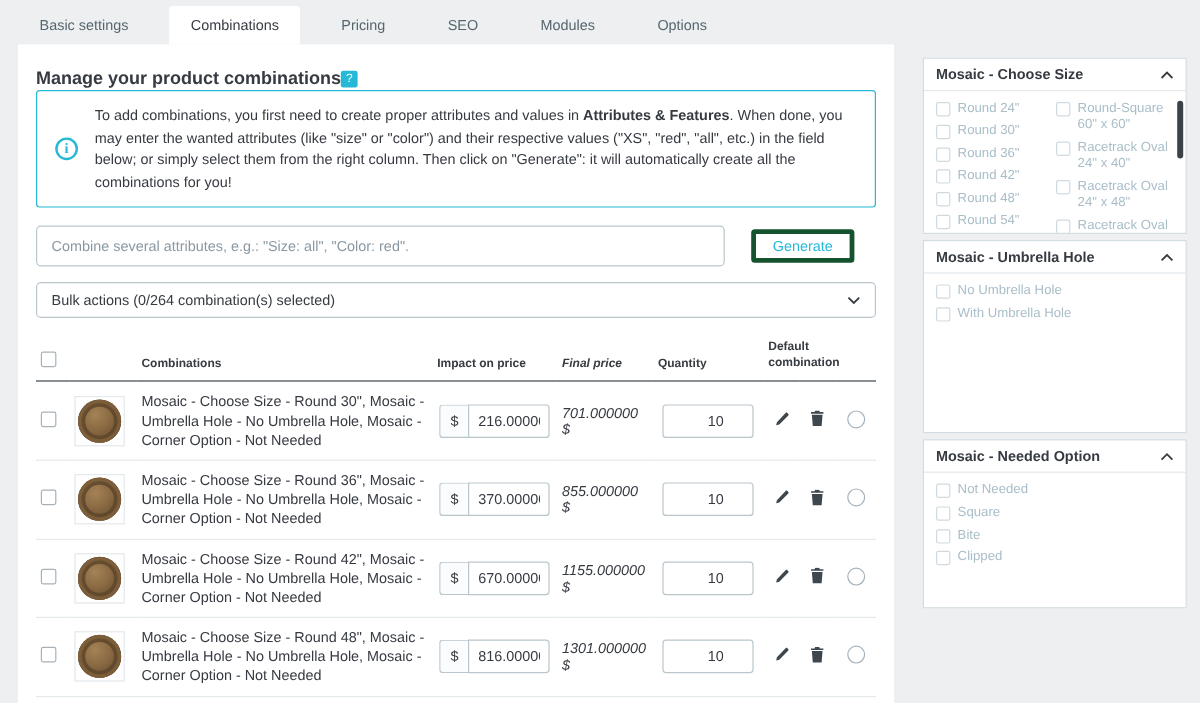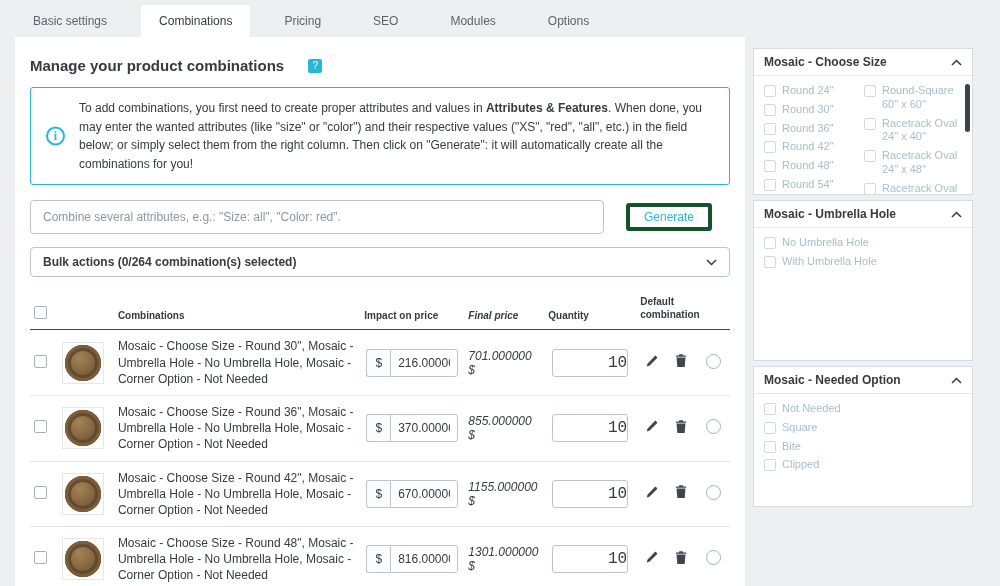--- a/index.html
+++ b/index.html
@@ -11,23 +11,23 @@
     color:#363a41; font-size:12px;
   }
   
   .tabbar { display:flex; align-items:stretch; height:37px; padding:5px 0 0 15px; gap:16px; }
   .tab { display:flex; align-items:center; padding:0 18px; font-size:12px; color:#56666e;
          border-radius:3px 3px 0 0; cursor:pointer; }
   .tab.active { background:#fff; color:#363a41; }
   
   .layout { display:flex; align-items:flex-start; padding-left:15px; }
   .main-panel { width:730px; background:#fff; min-height:549px; padding:0 15px 20px; }
-  .sidebar { width:220px; margin-left:8px; margin-top:11px; }
-  
-  .title-row { display:flex; align-items:center; gap:24px; padding-top:20px; margin-bottom:13px; }
+  .sidebar { width:220px; margin-left:24px; margin-top:11px; }
+  
+  .title-row { display:flex; align-items:center; gap:0; padding-top:20px; margin-bottom:1px; }
   .page-title { font-size:15px; font-weight:bold; margin:0; }
   .help-badge { width:14px; height:14px; background:#25b9d7; color:#fff; font-size:10px;
                 display:flex; align-items:center; justify-content:center; border-radius:2px; cursor:pointer; }
   
   .info-box { position:relative; border:1px solid #25b9d7; border-radius:3px;
               padding:11px 14px 11px 48px; font-size:12px; line-height:1.55; }
   .info-icon { position:absolute; left:15px; top:50%; transform:translateY(-50%);
                width:19px; height:19px; border:2px solid #25b9d7; border-radius:50%;
                color:#25b9d7; font-weight:bold; font-size:12px; font-family:"Liberation Serif", serif;
                display:flex; align-items:center; justify-content:center; }
@@ -35,21 +35,21 @@
   .generator-row { display:flex; align-items:center; margin-top:15px; padding-right:18px; }
   .attr-input { flex:1; height:34px; border:1px solid #b9c6cc; border-radius:4px;
                 padding:0 12px; font-size:12px; color:#363a41; margin-right:22px; outline:none; }
   .attr-input::placeholder { color:#8a98a2; }
   .generate-btn { height:28px; padding:0 14px; background:#fff; color:#25b9d7;
                   border:4px solid #14532d; border-radius:3px; font-size:12px; cursor:pointer;
                   font-family:"Liberation Sans", sans-serif; }
   
   .bulk-bar { margin-top:13px; border:1px solid #b9c6cc; border-radius:4px; height:30px;
               display:flex; align-items:center; justify-content:space-between;
-              padding:0 12px; font-weight:bold; cursor:pointer; background:#fff; }
+              padding:0 12px; font-weight:normal; cursor:pointer; background:#fff; }
   
   table.comb { width:100%; border-collapse:collapse; margin-top:12px; }
   table.comb th { font-size:10px; font-weight:bold; padding:6px 4px 8px;
                   border-bottom:1px solid #3c444c; vertical-align:bottom; text-align:left; }
   table.comb td { padding:8px 4px; border-bottom:1px solid #e3e8ec; vertical-align:middle; }
   .c-check { width:28px; } .c-img { width:56px; } .c-comb { width:248px; }
   .c-impact { width:104px; text-align:center; } .c-final { width:80px;font-style:italic; }
   .c-qty { width:92px; text-align:center; }
   .c-edit,.c-del { width:30px; text-align:center; } .c-radio { width:34px; text-align:center; }
   th.h-default { text-align:right; line-height:1.3; }
@@ -59,22 +59,22 @@
   .mosaic { width:36px; height:36px; border-radius:50%;
             background:radial-gradient(circle at 40% 35%, #a58256 0%, #8a6a43 40%, #6b4f31 75%, #57402a 100%);
             box-shadow: inset 0 0 0 3px rgba(128,97,60,.85), inset 0 0 0 6px rgba(94,70,44,.85); }
   .igroup { display:inline-flex; align-items:stretch; height:28px; }
   .addon { display:flex; align-items:center; padding:0 8px; border:1px solid #b9c6cc; border-right:none;
            border-radius:3px 0 0 3px; background:#fbfcfd; }
   .impact-input { width:68px; border:1px solid #b9c6cc; border-radius:0 3px 3px 0; text-align:right;
                   padding:0 7px; font-size:12px; color:#363a41; outline:none;
                   font-family:"Liberation Sans", sans-serif; }
   .qty-input { width:76px; height:28px; border:1px solid #b9c6cc; border-radius:3px; text-align:right;
-               padding:0 0; font-size:16px; color:#363a41; outline:none;
-               font-family:Liberation Mono, monospace; }
+               padding:0 24px; font-size:12px; color:#363a41; outline:none;
+               font-family:Liberation Sans, sans-serif; }
   .icon-btn { display:inline-flex; cursor:pointer; }
   input.cb { appearance:none; -webkit-appearance:none; width:13px; height:13px; margin:0;
              border:1px solid #a5b2ba; border-radius:2px; background:#fff; cursor:pointer; }
   input.radio { appearance:none; -webkit-appearance:none; width:15px; height:15px; margin:0;
                 border:1px solid #a5b2ba; border-radius:50%; background:#fff; cursor:pointer; }
   
   .attr-panel { background:#fff; border:1px solid #d3dce1; margin-bottom:5px; }
   .attr-header { display:flex; align-items:center; justify-content:space-between;
                  padding:6px 10px; border-bottom:1px solid #e3e8ec; font-weight:bold; cursor:pointer; }
   .attr-body { position:relative; padding:8px 10px; overflow:hidden; }

